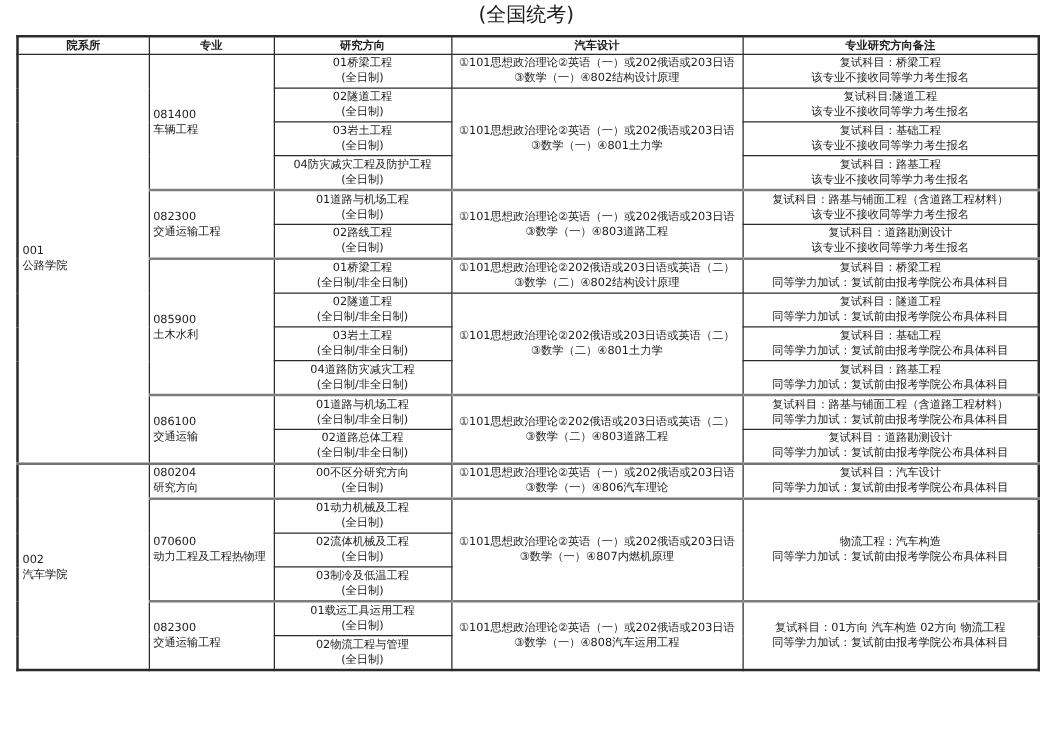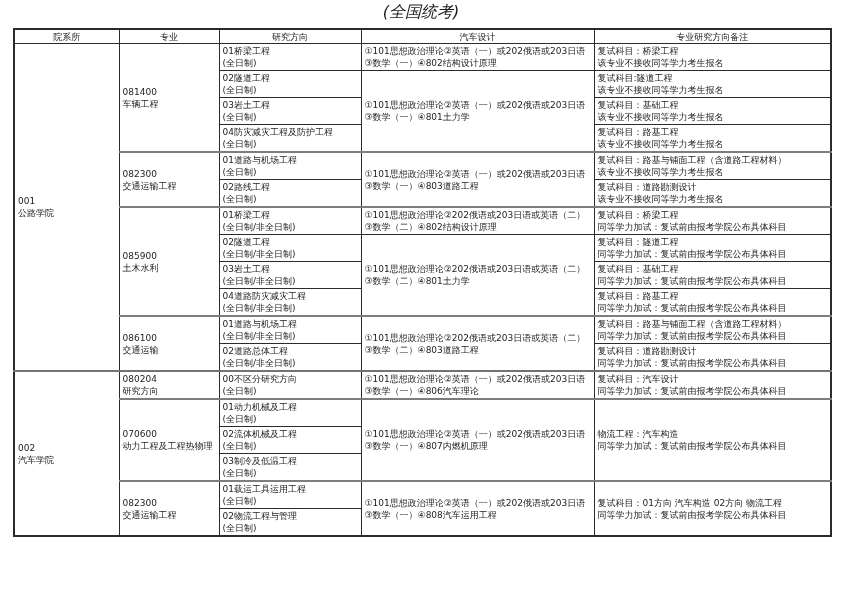--- a/index.html
+++ b/index.html
@@ -1,23 +1,23 @@
 <!DOCTYPE html>
 <html><head>
 <meta charset="utf-8">
 <style>
   html,body{margin:0;padding:0;background:#ffffff;}
   body{width:842px;height:595px;font-family:"DejaVu Sans","Liberation Sans",sans-serif;color:#1c1c1c;}
   .title{text-align:center;font-size:17px;line-height:23px;margin-top:15px;letter-spacing:.5px;}
-  .subtitle{text-align:center;font-size:16px;line-height:23px;margin-bottom:5px;font-style:italic;}
+  .subtitle{text-align:center;font-size:16px;line-height:23px;margin-bottom:5px;}
   table.catalog{border-collapse:collapse;table-layout:fixed;margin-left:13px;width:817px;border:2px solid #2b2b2b;}
   th,td{border:1px solid #2b2b2b;font-size:9px;line-height:12px;padding:1px 3px;vertical-align:middle;overflow:hidden;}
-  th{font-weight:normal;text-align:center;height:13px;padding:0 16px;}
+  th{font-weight:bold;text-align:center;height:13px;padding:0 16px;}
   td.center{text-align:left;}
-  td.left{text-align:left;}
+  td.left{text-align:center;}
   tbody tr{height:27px;}
   tr.major-start td{border-top:2px solid #7d7d7d;}
   tr.dept-start td{border-top:2px solid #737373;}
   .ln{white-space:normal;}
 </style>
 </head>
 <body>
 
 <div class="page">
   <div class="subtitle">(全国统考)</div>

